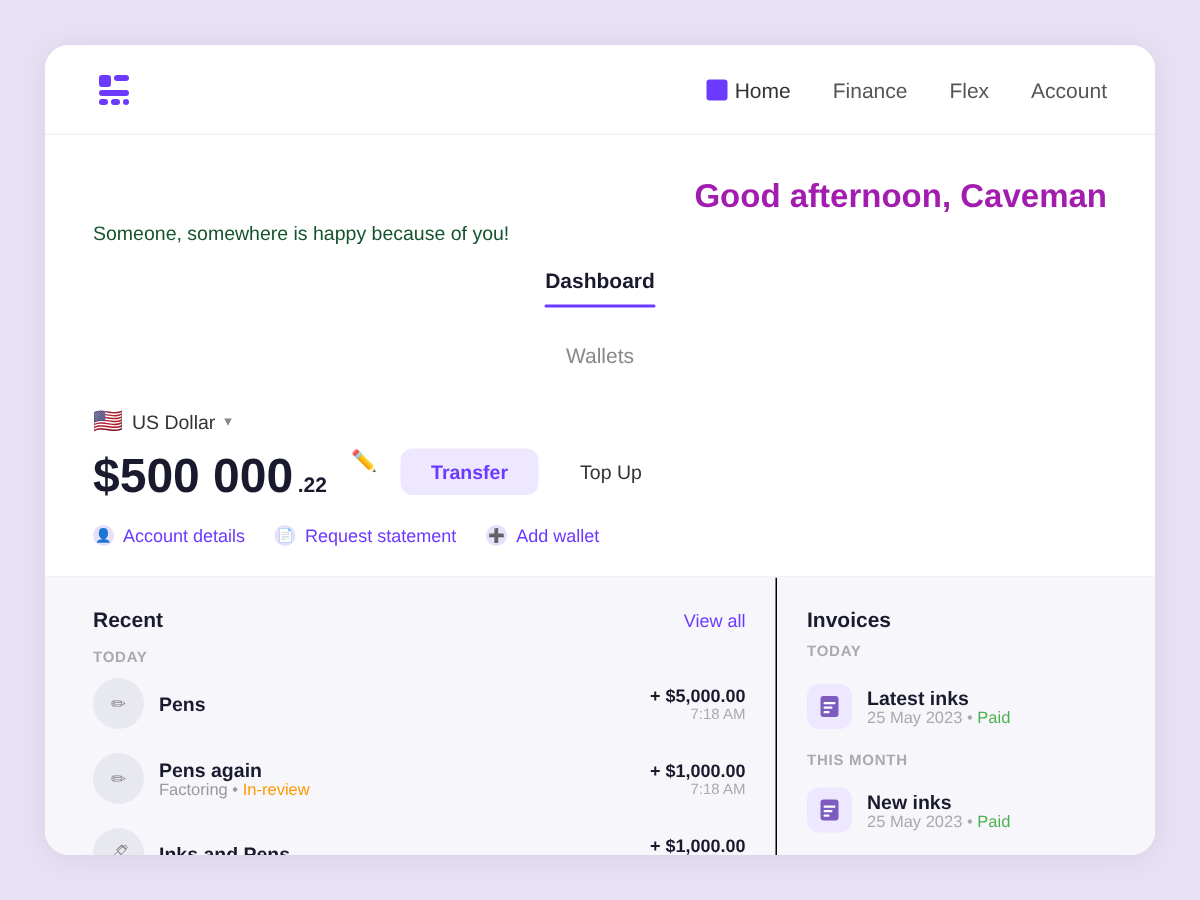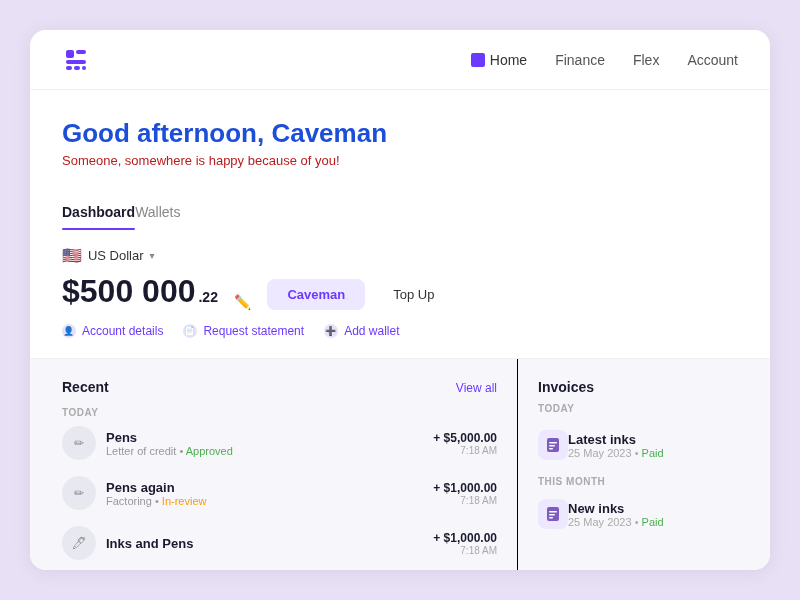--- a/index.html
+++ b/index.html
@@ -78,33 +78,36 @@
       overflow: hidden;
     }
 
     
     .header-section {
       background: #fff;
       padding: 28px 32px 0;
       flex-shrink: 0;
     }
     .greeting {
-      font-size: 26px;
+      font-size: 22px;
       font-weight: 700;
-      color: #1d4ed8;
+      color: #a21caf;
       margin-bottom: 4px;
+      text-align: right;
     }
     .sub-greeting {
       font-size: 13px;
-      color: #b91c1c;
-      margin-bottom: 36px;
+      color: #14532d;
+      margin-bottom: 16px;
     }
     .tabs {
       display: flex;
-      align-items: center;
+      gap: 24px;
+      align-items: center;
+      flex-direction: column;
     }
     .tab {
       font-size: 14px;
       color: #888;
       padding-bottom: 10px;
       cursor: pointer;
       position: relative;
       display: flex;
       align-items: center;
       gap: 6px;
@@ -150,21 +153,21 @@
     }
     .flag {
       font-size: 16px;
     }
     .chevron-down {
       font-size: 10px;
       color: #888;
     }
     .balance-row {
       display: flex;
-      align-items: flex-end;
+      align-items: flex-start;
       gap: 16px;
     }
     .balance-amount {
       font-size: 32px;
       font-weight: 700;
       color: #1a1a2e;
       display: flex;
       align-items: baseline;
       gap: 3px;
     }
@@ -310,21 +313,21 @@
       font-size: 10px;
       font-weight: 600;
       color: #aaa;
       letter-spacing: 0.5px;
       text-transform: uppercase;
       padding: 4px 0 0;
     }
     .invoice-item {
       display: flex;
       align-items: center;
-      gap: 0;
+      gap: 10px;
       padding: 8px 0;
     }
     .inv-icon {
       width: 30px;
       height: 30px;
       background: #ede8ff;
       border-radius: 8px;
       flex-shrink: 0;
       display: flex;
       align-items: center;
@@ -403,21 +406,21 @@
           <span class="flag">🇺🇸</span>
           <span>US Dollar</span>
           <span class="chevron-down">▾</span>
         </div>
         <div class="balance-row">
           <div class="balance-amount">
             <span>$500 000</span>
               <span class="balance-cents">.22</span>
           </div>
           <span class="edit-icon">✏️</span>
-          <button class="btn-transfer">Caveman</button>
+          <button class="btn-transfer">Transfer</button>
           <button class="btn-topup">Top Up</button>
         </div>
         <div class="quick-actions">
           <div class="quick-action">
             <div class="quick-action-icon">👤</div>
             <span>Account details</span>
           </div>
           <div class="quick-action">
             <div class="quick-action-icon">📄</div>
             <span>Request statement</span>
@@ -434,24 +437,20 @@
         <div class="recent-section">
           <div class="section-title">Recent</div>
           <div class="view-all">View all</div>
 
           <div class="date-label">TODAY</div>
 
           <div class="transaction-item">
             <div class="tx-icon">✏</div>
             <div class="tx-info">
               <div class="tx-name">Pens</div>
-              <div class="tx-sub">
-                <span>Letter of credit</span> •
-                <span class="approved">Approved</span>
-              </div>
             </div>
             <div>
               <div class="tx-amount">+ $5,000.00</div>
               <div class="tx-time">7:18 AM</div>
             </div>
           </div>
 
 
           <div class="transaction-item">
             <div class="tx-icon">✏</div>

